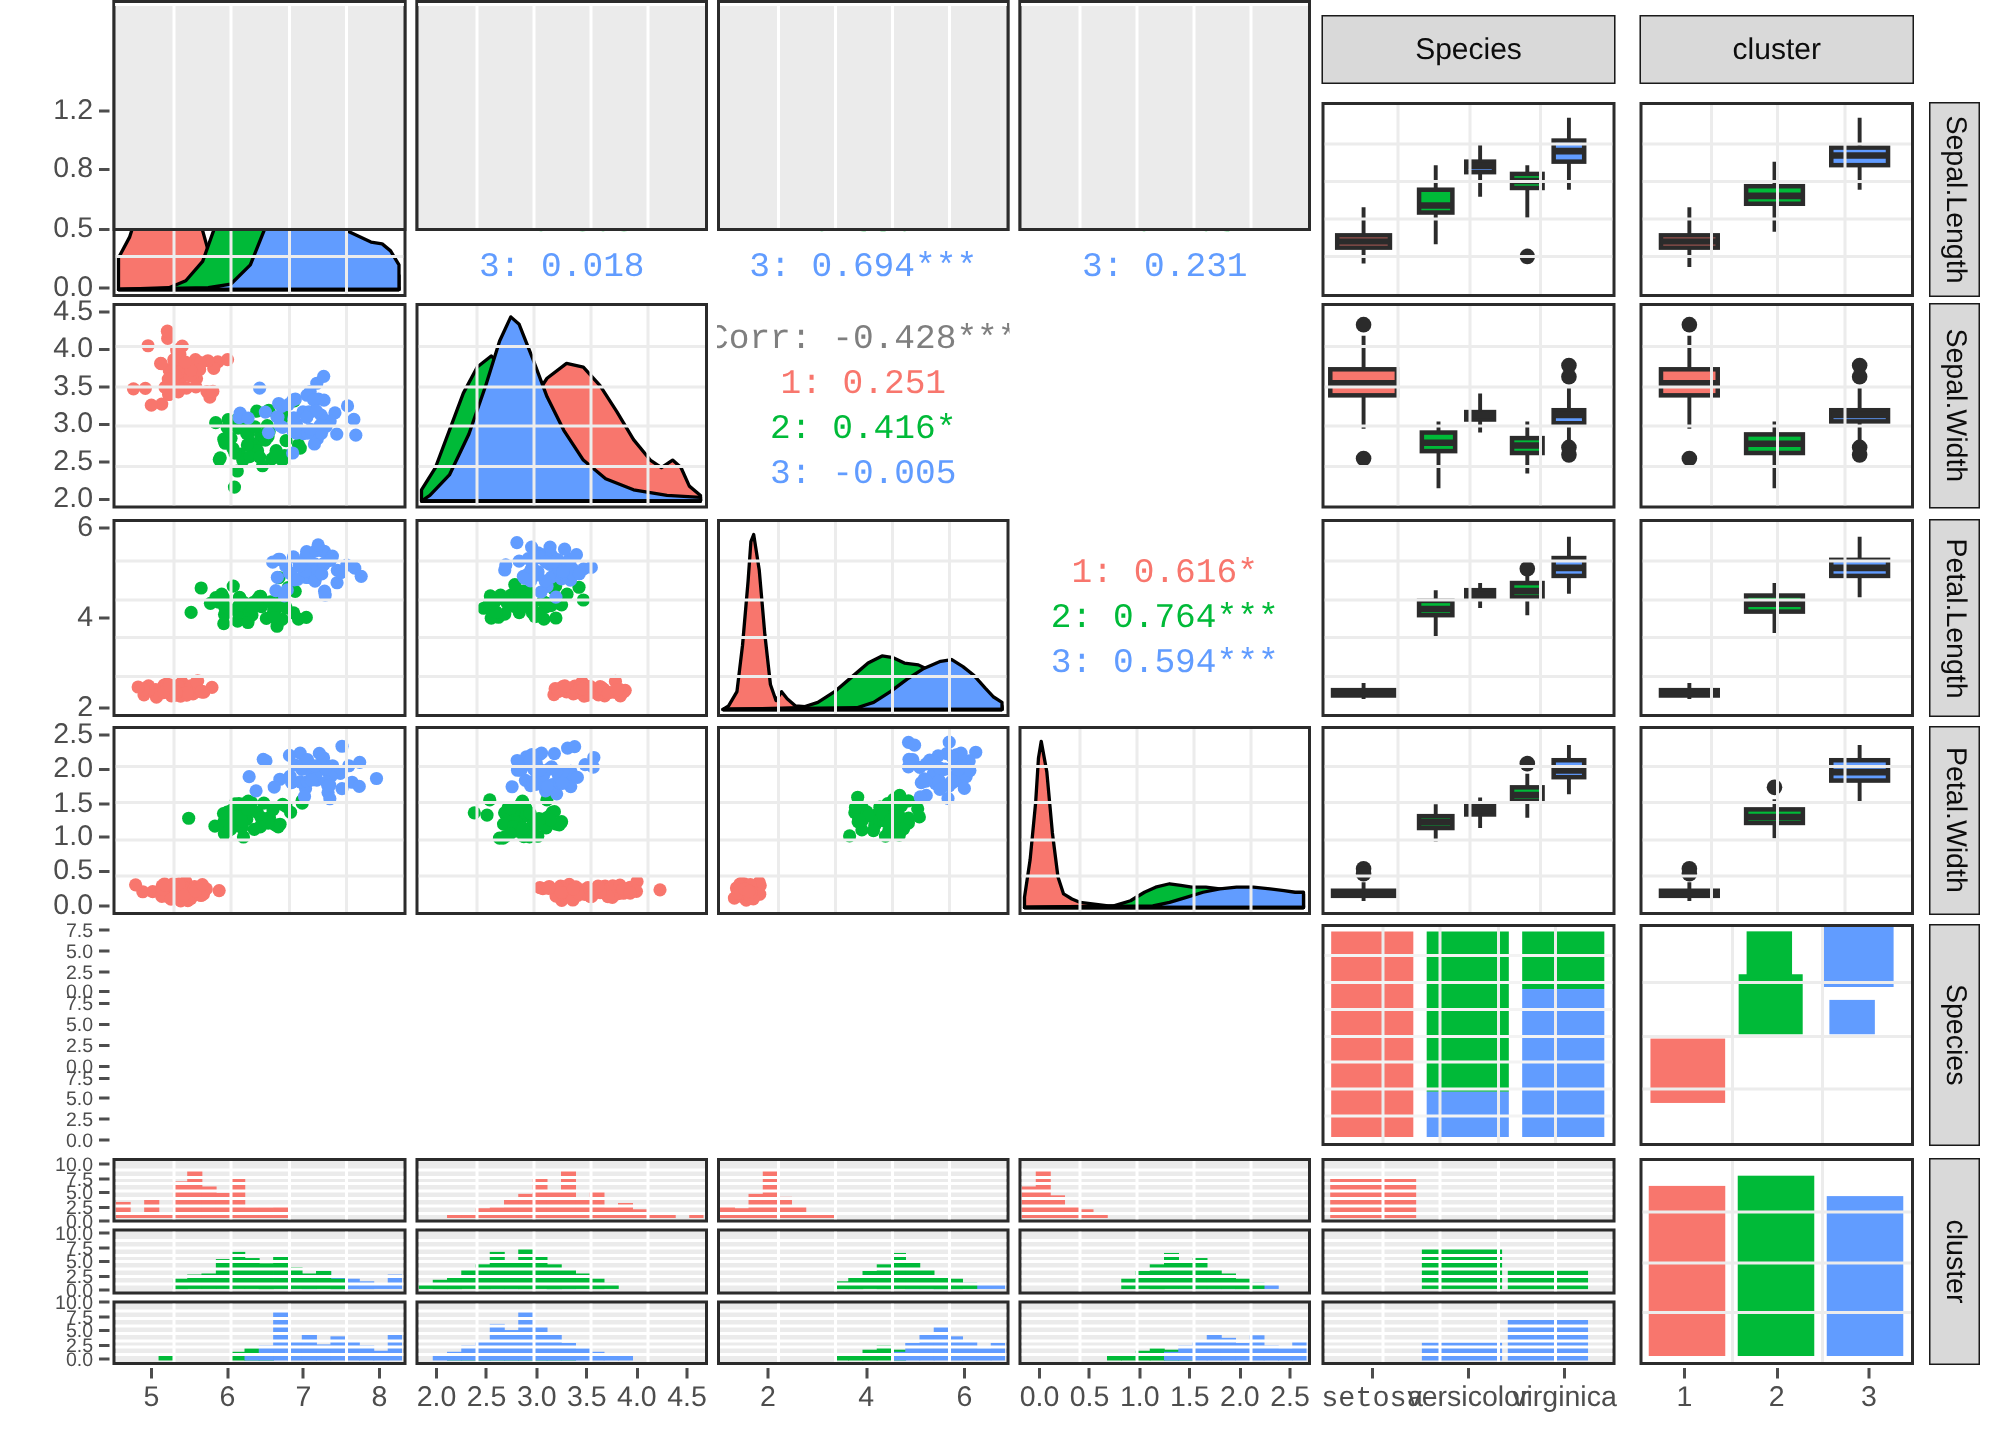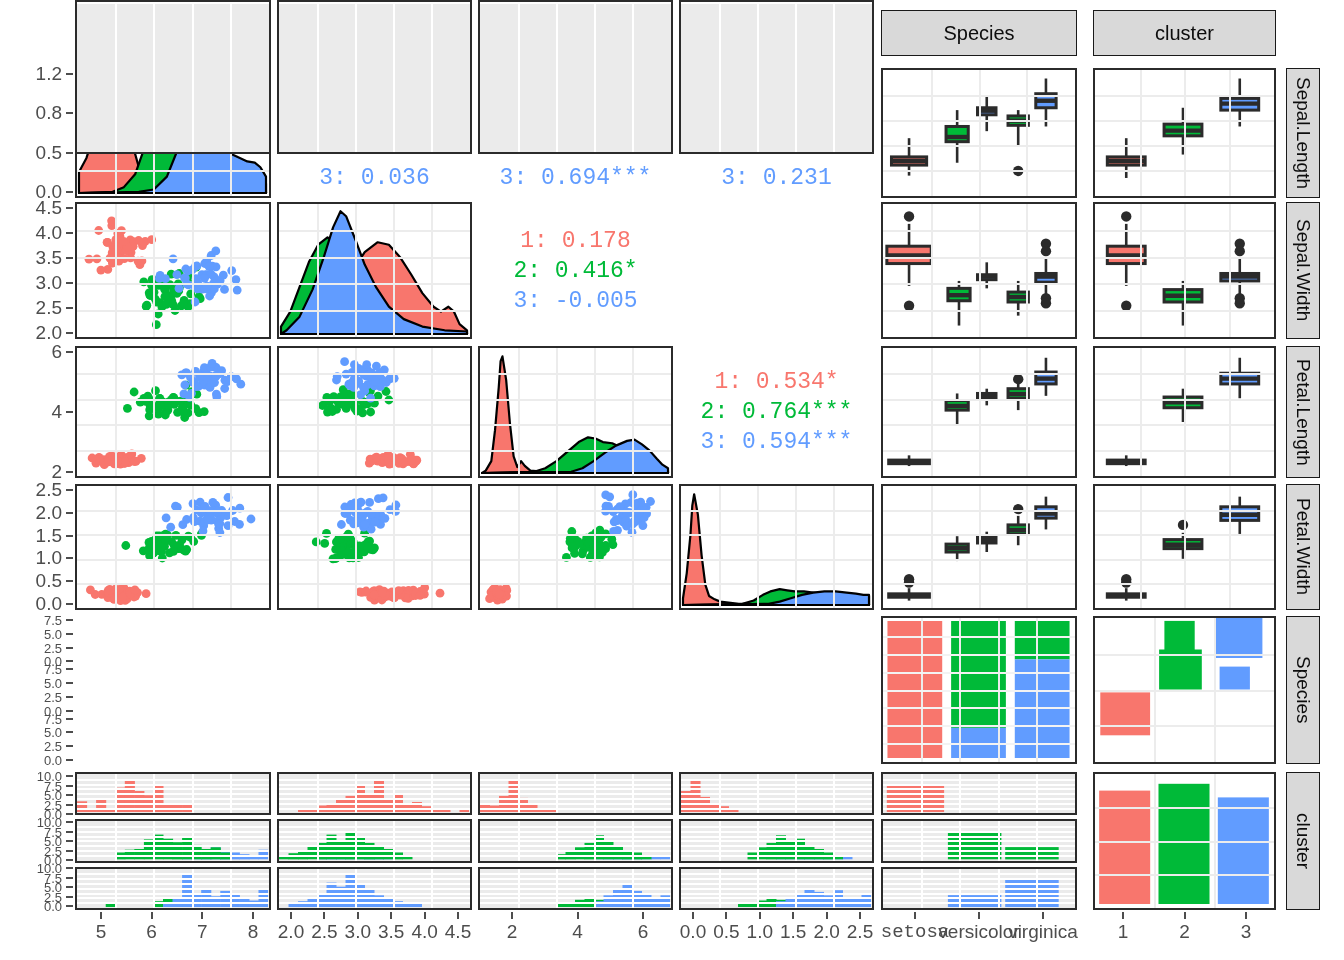--- a/index.html
+++ b/index.html
@@ -1234,41 +1234,42 @@
         <circle cx="152.8" cy="8.7" r="4.4" fill="#619CFF"></circle>
         <circle cx="146.3" cy="25.9" r="4.4" fill="#619CFF"></circle>
         <circle cx="154.8" cy="18.5" r="4.4" fill="#619CFF"></circle>
         <circle cx="126.0" cy="20.2" r="4.4" fill="#619CFF"></circle>
       </svg>
     </div>
     <div class="corrcell" style="left: 277px; top: 68px; width: 195px; height: 130px;">
       <div class="corrline c-all">Corr: -0.118</div>
       <div class="corrline c-1">1: 0.743***</div>
       <div class="corrline c-2">2: 0.303*</div>
-      <div class="corrline c-3">3: 0.036</div>
+      <div class="corrline c-3">3: 0.018</div>
     </div>
     <div class="corrcell" style="left: 478px; top: 68px; width: 195px; height: 130px;">
       <div class="corrline c-all">Corr: 0.872***</div>
       <div class="corrline c-1">1: 0.267.</div>
       <div class="corrline c-2">2: 0.598***</div>
       <div class="corrline c-3">3: 0.694***</div>
     </div>
     <div class="corrcell" style="left: 679px; top: 68px; width: 195px; height: 130px;">
       <div class="corrline c-all">Corr: 0.818***</div>
       <div class="corrline c-1">1: 0.278.</div>
       <div class="corrline c-2">2: 0.285*</div>
       <div class="corrline c-3">3: 0.231</div>
     </div>
     <div class="corrcell" style="left: 478px; top: 202px; width: 195px; height: 137px;">
-      <div class="corrline c-1">1: 0.178</div>
+      <div class="corrline c-all">Corr: -0.428***</div>
+      <div class="corrline c-1">1: 0.251</div>
       <div class="corrline c-2">2: 0.416*</div>
       <div class="corrline c-3">3: -0.005</div>
     </div>
     <div class="corrcell" style="left: 679px; top: 346px; width: 195px; height: 132px;">
-      <div class="corrline c-1">1: 0.534*</div>
+      <div class="corrline c-1">1: 0.616*</div>
       <div class="corrline c-2">2: 0.764***</div>
       <div class="corrline c-3">3: 0.594***</div>
     </div>
     <div class="panel" style="left: 881px; top: 68px; width: 196px; height: 130px;">
       <div class="gridv" style="left: 47.75px;"></div>
       <div class="gridv" style="left: 95.5px;"></div>
       <div class="gridv" style="left: 143.25px;"></div>
       <div class="gridh" style="top: 25px;"></div>
       <div class="gridh" style="top: 50px;"></div>
       <div class="gridh" style="top: 75px;"></div>

